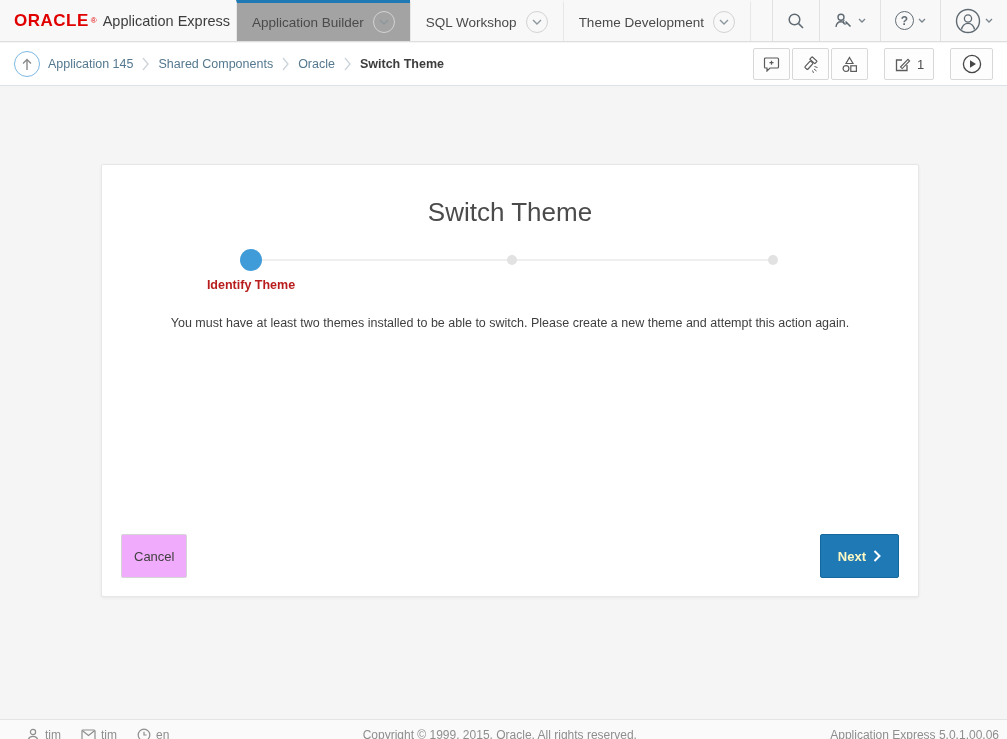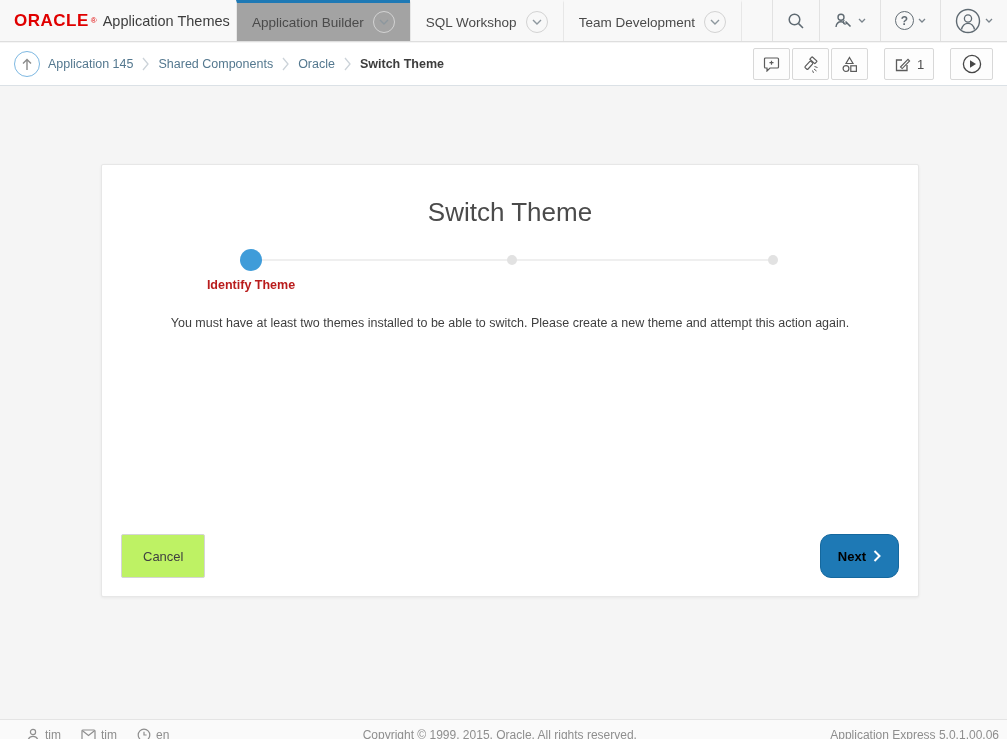--- a/index.html
+++ b/index.html
@@ -86,29 +86,29 @@
   }
   .wizard-message {
     position:absolute; top:151px; left:30px; right:30px; text-align:center;
     font-size:12.5px; color:#3f3f3f;
   }
   .card-buttons {
     position:absolute; left:19px; right:19px; bottom:18px;
     display:flex; align-items:center;
   }
   .btn {
-    height:44px; background:#bef264; border:1px solid #d5d5d5; border-radius:2px;
-    font-size:13px; color:#404040; padding:0 21px; cursor:pointer;
+    height:44px; background:#f0abfc; border:1px solid #d5d5d5; border-radius:2px;
+    font-size:13px; color:#404040; padding:0 12px; cursor:pointer;
     font-family:"Liberation Sans", sans-serif;
     display:inline-flex; align-items:center;
   }
   .btn-spacer { flex:1; }
   .btn-next {
-    background:var(--accent); border-color:#15689e; color:#000000; font-weight:bold;
-    margin-left:8px; gap:7px; padding:0 17px;border-radius:11px;
+    background:var(--accent); border-color:#15689e; color:#fef9c3; font-weight:bold;
+    margin-left:8px; gap:7px; padding:0 17px;
   }
 
   
   .page-footer {
     position:absolute; top:719px; left:0; right:0; height:40px;
     background:#fafafa; border-top:1px solid #e4e4e4;
     display:flex; align-items:flex-start; padding:8px 8px 0 26px;
     font-size:12px; color:#8e8e8e;
   }
   .ft-left { display:flex; gap:20px; }
@@ -117,42 +117,42 @@
   .ft-version { text-align:right; white-space:nowrap; }
   svg { display:block; }
 </style>
 </head>
 <body>
 
 <div class="top-header">
   <div class="logo-area">
     <span class="logo-brand">ORACLE</span>
     <span class="logo-reg">®</span>
-    <span class="logo-product">Application Themes</span>
+    <span class="logo-product">Application Express</span>
   </div>
 
   <div class="tabs">
     <div class="tab active">
       <span>Application Builder</span>
       <span class="chev-circle">
         <svg width="10" height="6" viewBox="0 0 10 6">
             <path d="M1 1 L5 5 L9 1" stroke="#8d979e" stroke-width="1.4" fill="none"></path>
           </svg>
       </span>
     </div>
     <div class="tab">
       <span>SQL Workshop</span>
       <span class="chev-circle">
         <svg width="10" height="6" viewBox="0 0 10 6">
             <path d="M1 1 L5 5 L9 1" stroke="#8d979e" stroke-width="1.4" fill="none"></path>
           </svg>
       </span>
     </div>
     <div class="tab">
-      <span>Team Development</span>
+      <span>Theme Development</span>
       <span class="chev-circle">
         <svg width="10" height="6" viewBox="0 0 10 6">
             <path d="M1 1 L5 5 L9 1" stroke="#8d979e" stroke-width="1.4" fill="none"></path>
           </svg>
       </span>
     </div>
   </div>
 
   <div class="hdr-icons">
     <div class="hdr-icon-btn">

